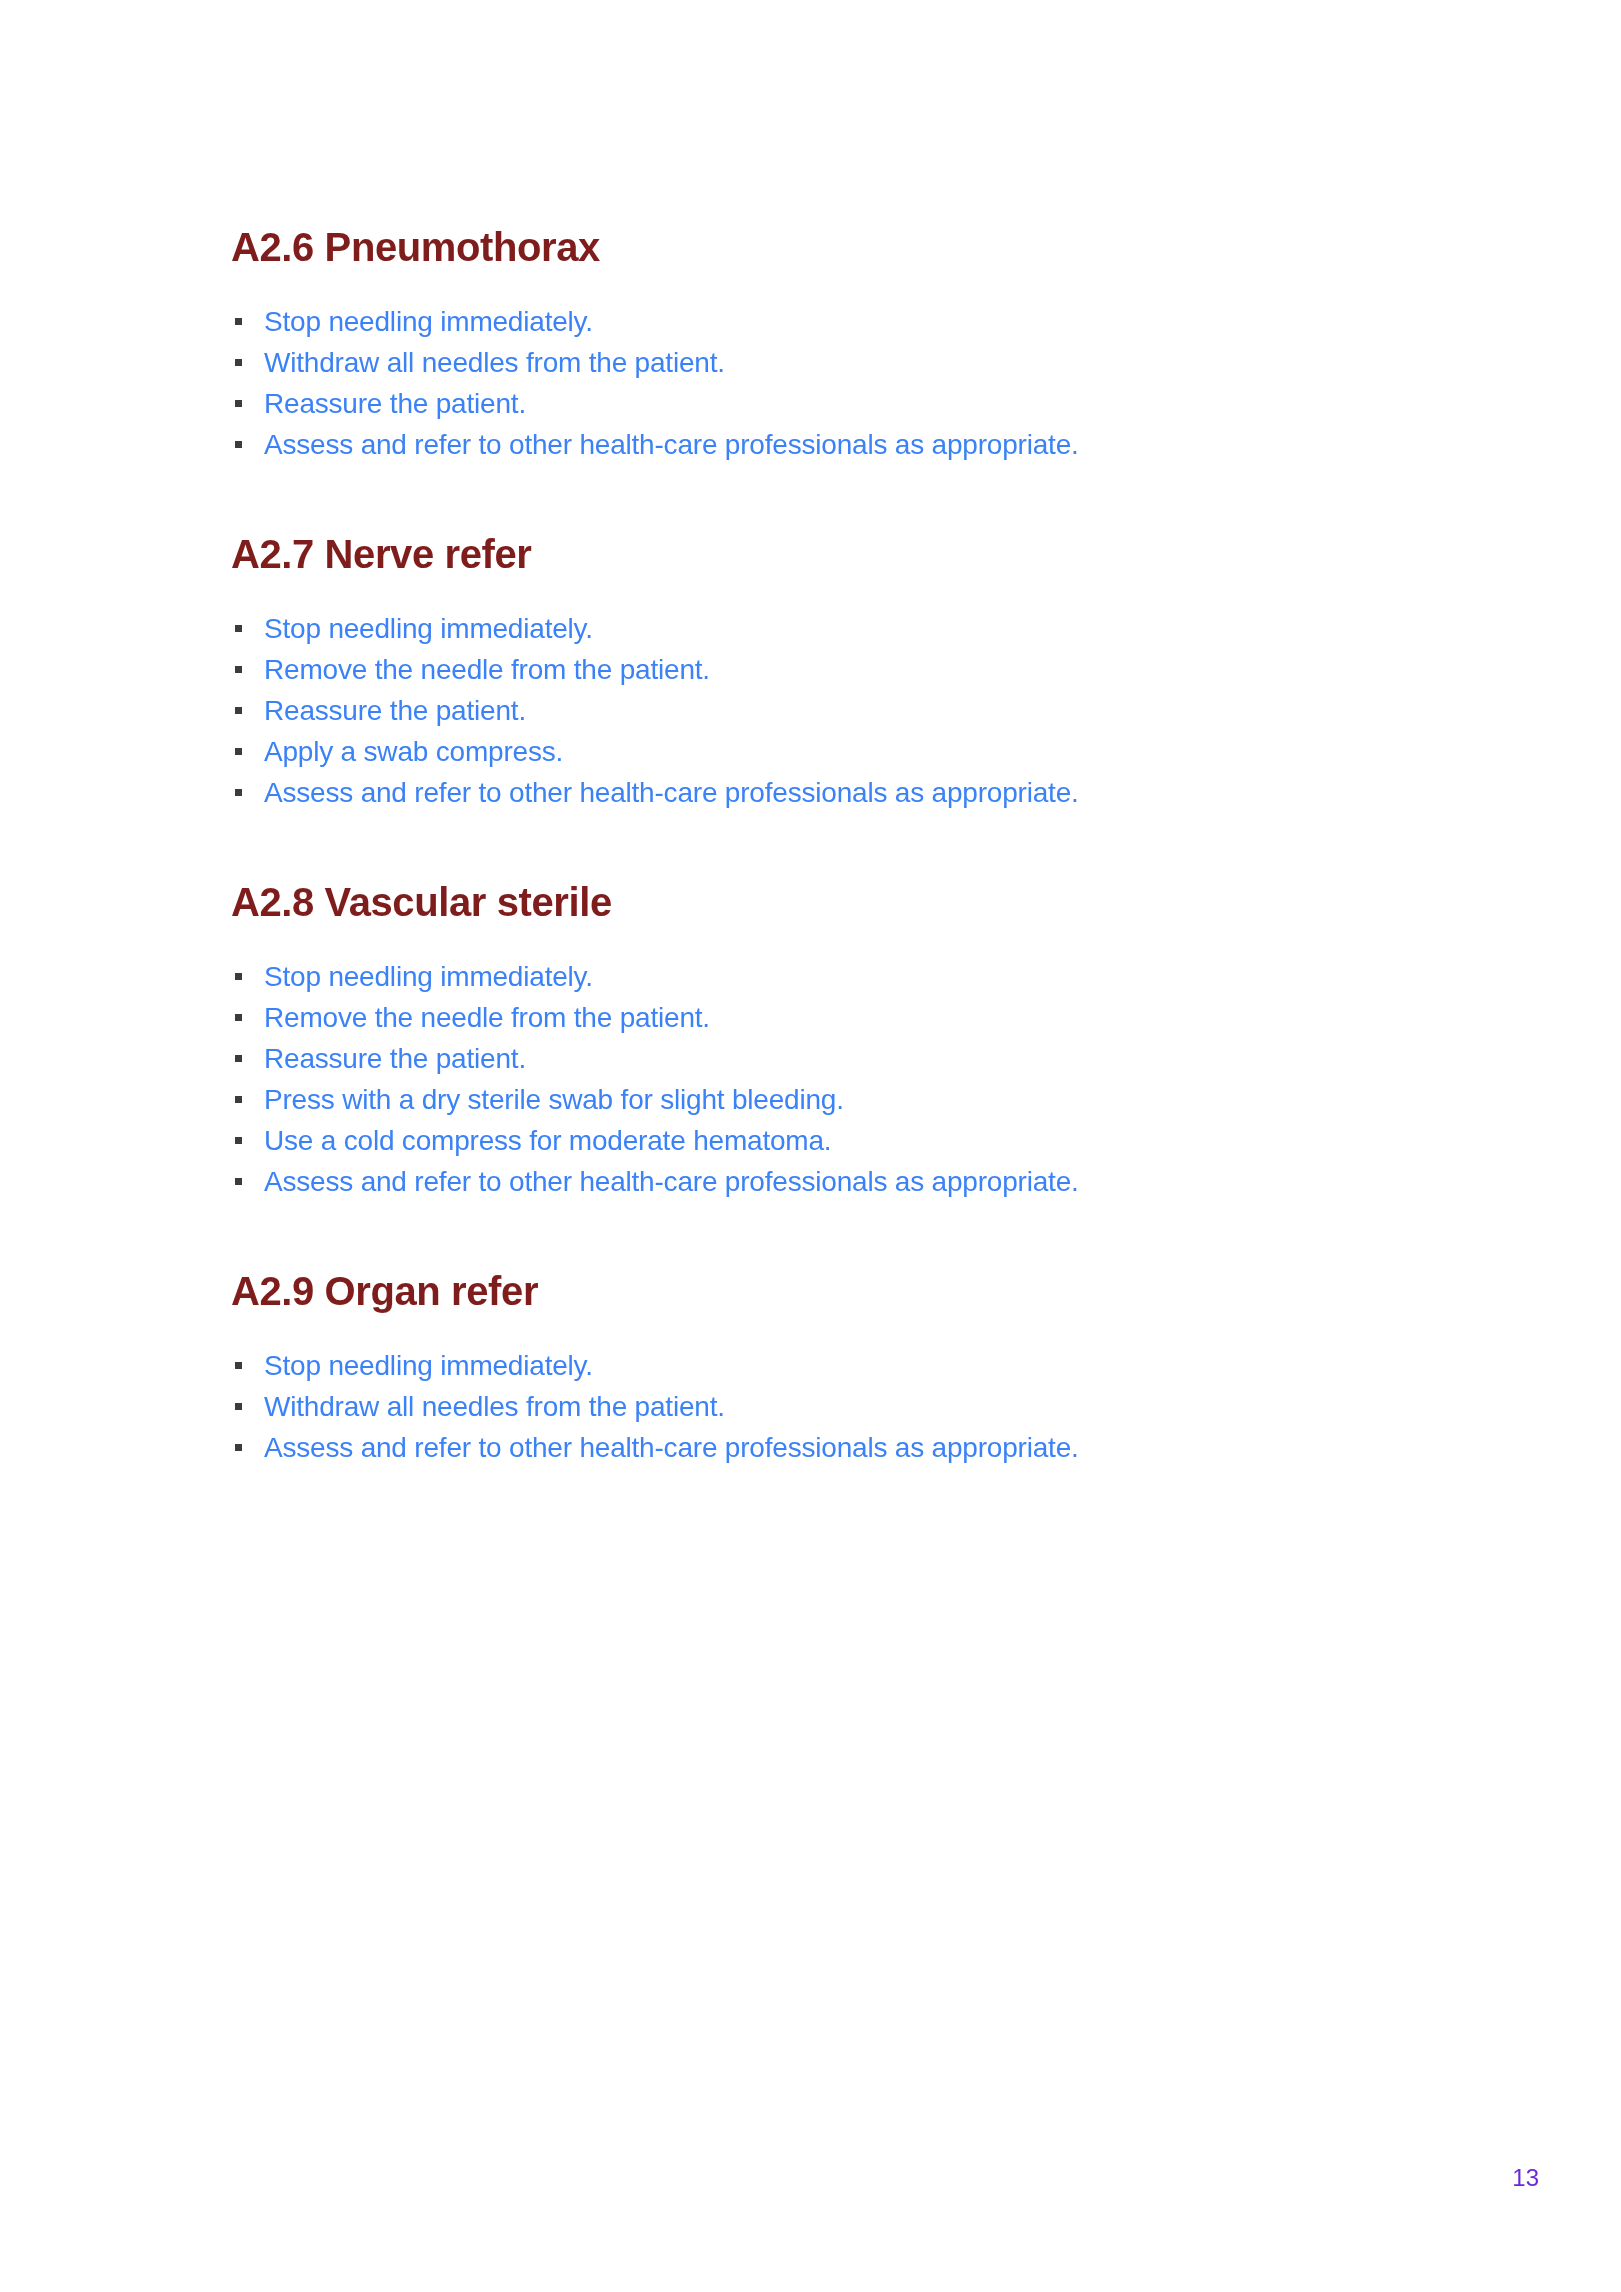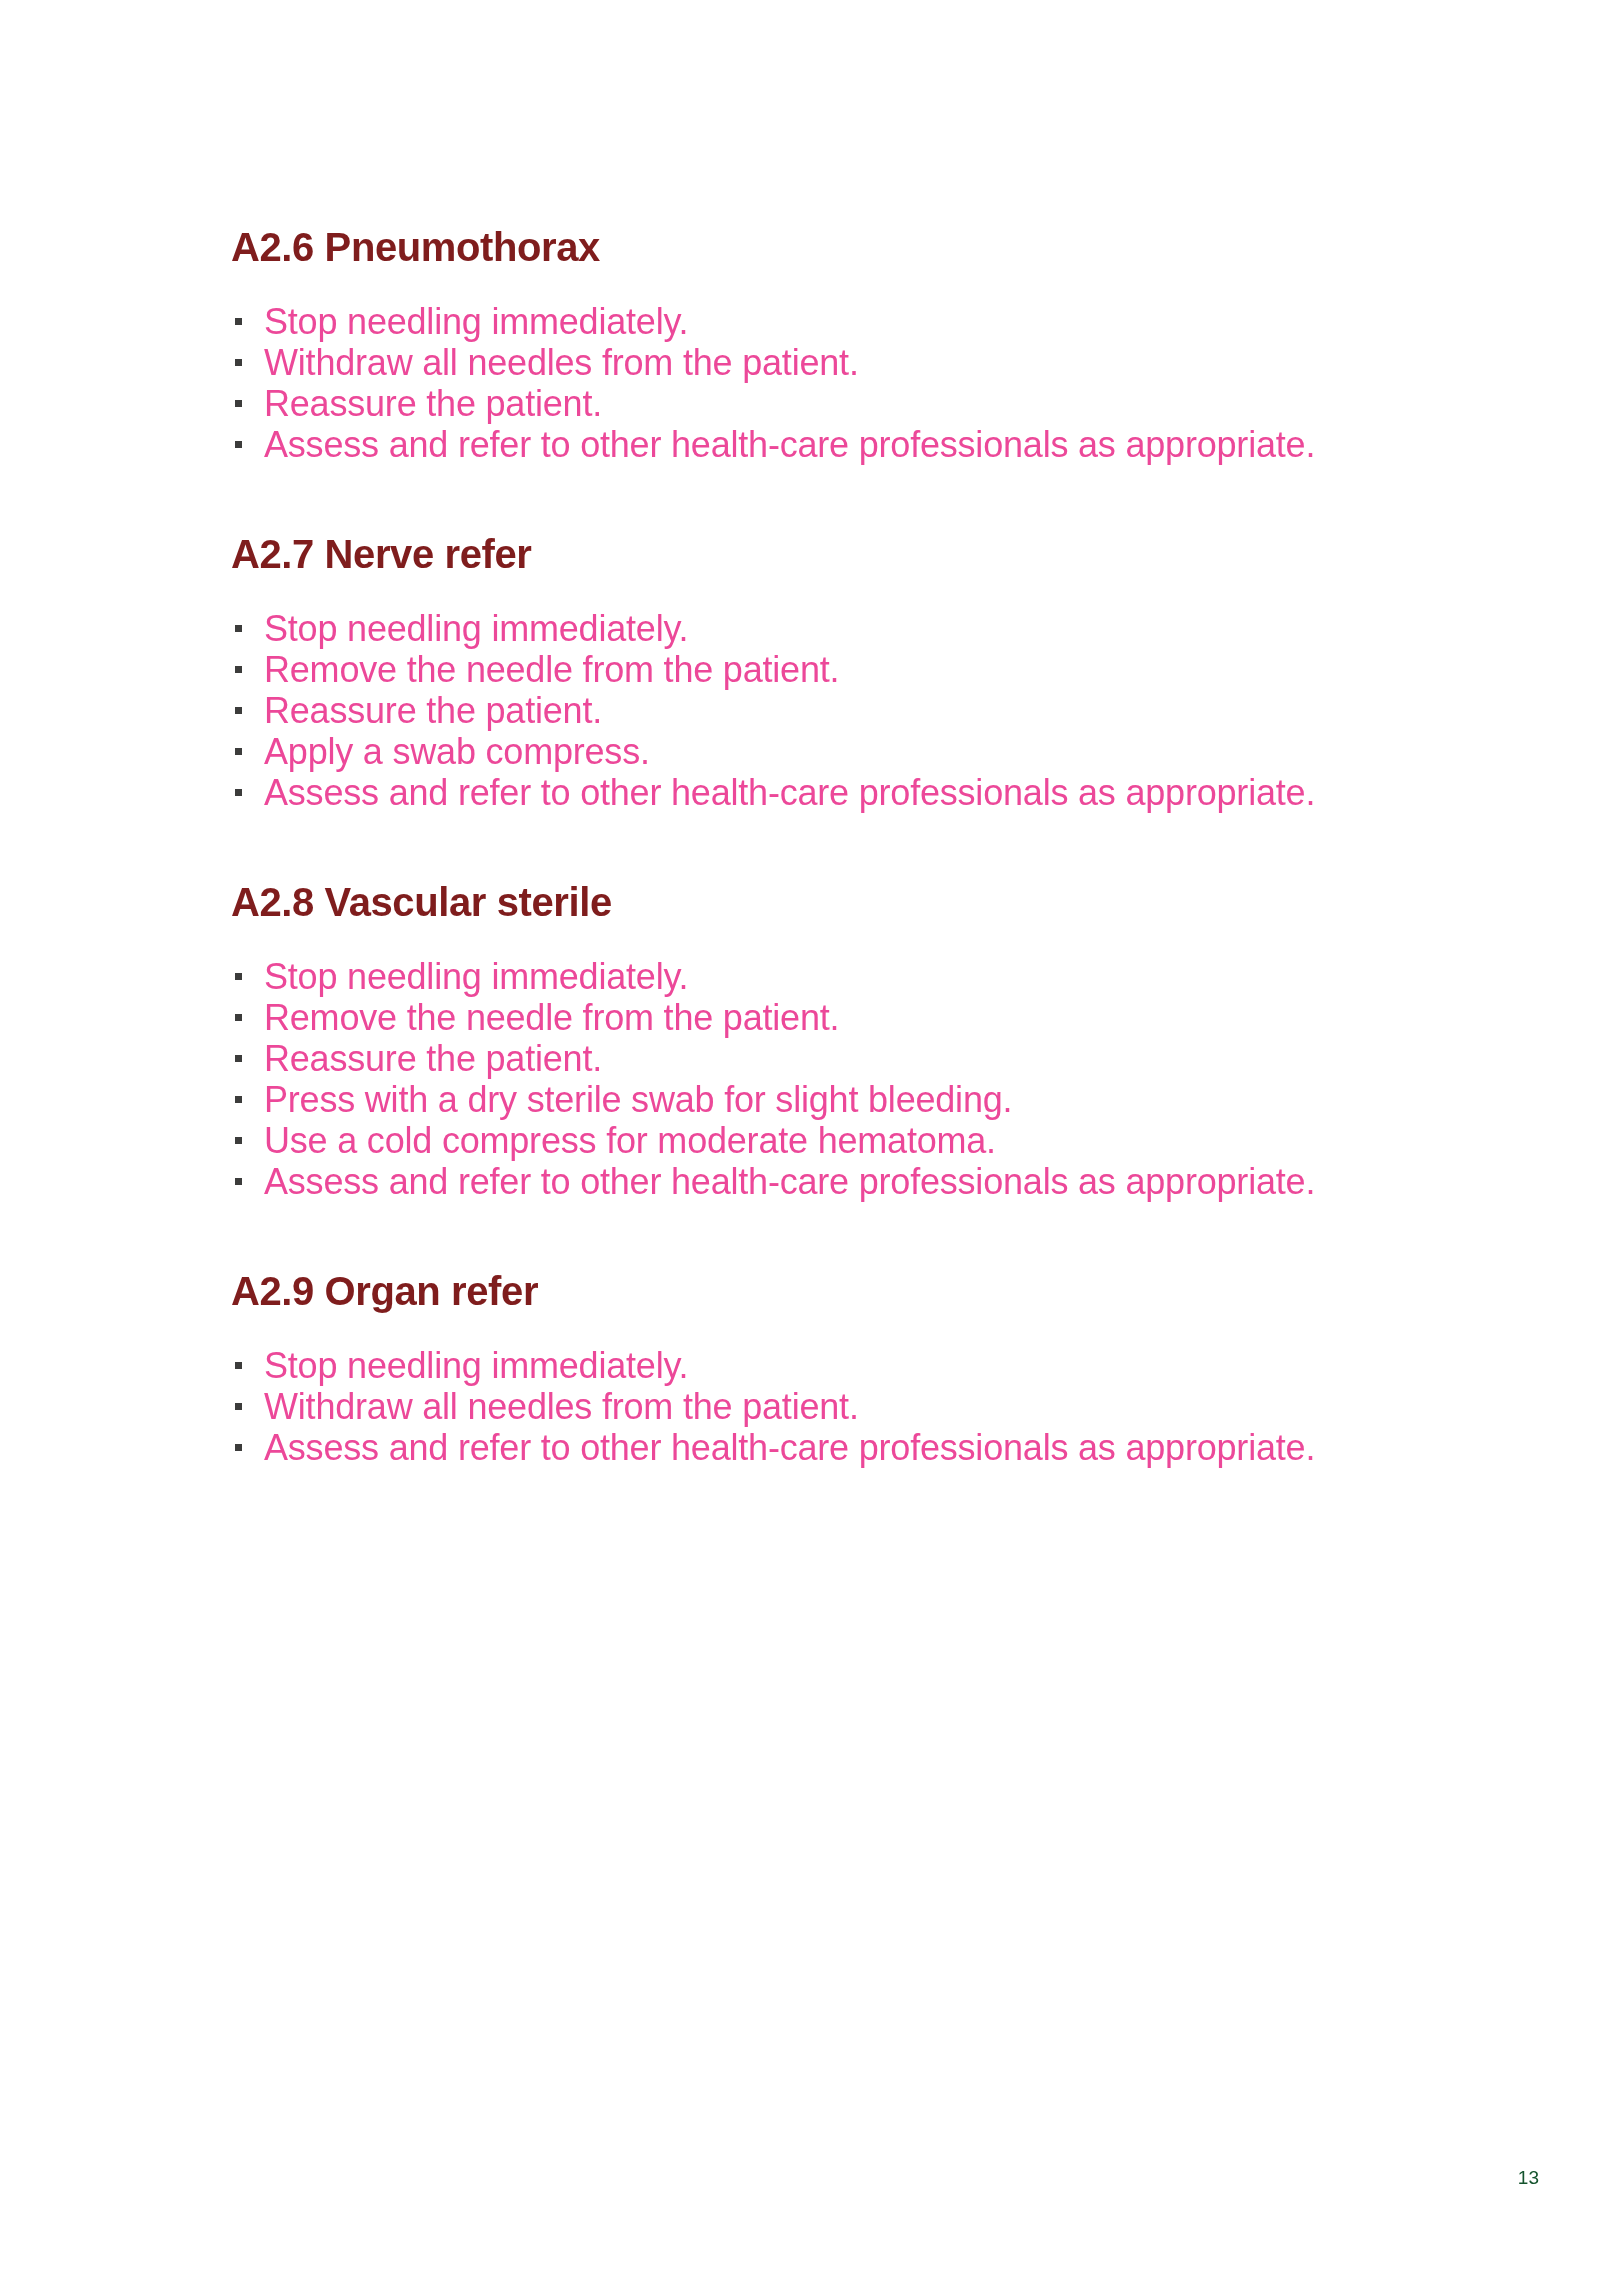--- a/index.html
+++ b/index.html
@@ -32,40 +32,40 @@
     color: #7f1d1d;
   }
   ul.bullet-list {
     margin: 0;
     padding: 0;
     list-style: none;
   }
   ul.bullet-list li {
     position: relative;
     padding-left: 33px;
-    font-size: 36px;
+    font-size: 28px;
     line-height: 41px;
     letter-spacing: -0.2px;
-    color: #ec4899;
+    color: #3b82f6;
   }
   .bullet {
     position: absolute;
     left: 3.6px;
     top: 17px;
     width: 7.2px;
     height: 7.2px;
     background: #3c3c3b;
   }
   .page-number {
     position: absolute;
     right: 83px;
     top: 2162px;
-    font-size: 19px;
+    font-size: 24px;
     line-height: 32px;
-    color: #14532d;
+    color: #6d28d9;
   }
 </style>
 </head>
 <body>
 
 <div class="page">
   <main class="content">
 
     <section class="doc-section">
       <h2 class="section-heading">A2.6 Pneumothorax</h2>

